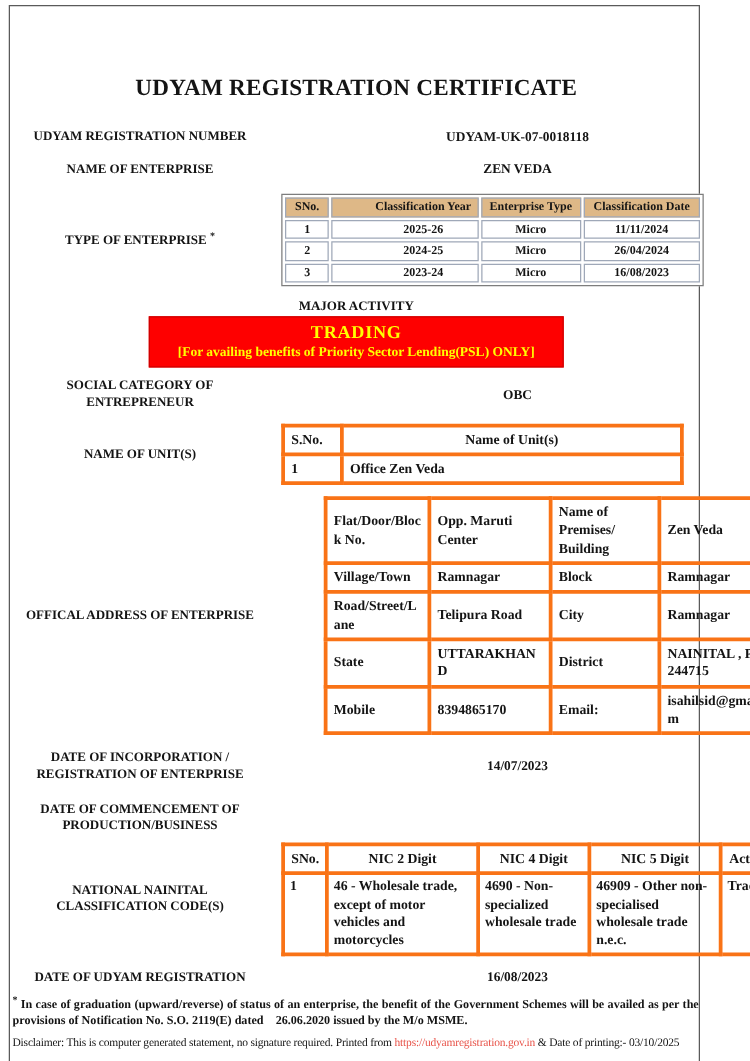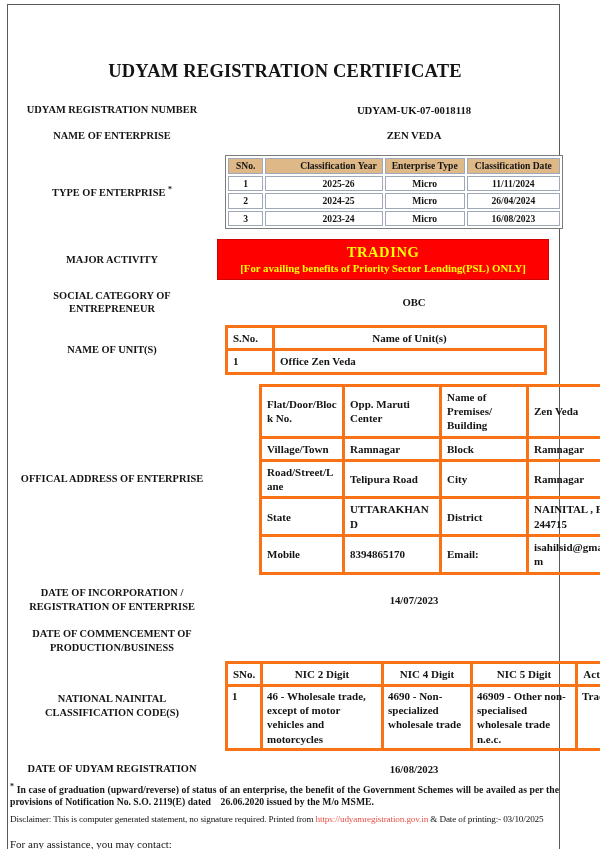--- a/index.html
+++ b/index.html
@@ -21,21 +21,21 @@
   .val { flex:1; display:flex; justify-content:center; align-items:center; }
   .val.left { justify-content:flex-start;align-items:flex-end; }
   .valtext { font-weight:700; font-size:10.7px;margin-left:48px; }
   sup.star { font-size:8px; vertical-align:super; }
 
   .w150 { max-width:150px; } .w175 { max-width:178px; } .w180 { max-width:182px; } .w165 { max-width:168px; }
 
   .row-reg { margin-top:21px; }
   .row-name { margin-top:12px;align-items:center; }
   .row-type { margin-top:13px; }
-  .row-activity { margin-top:10px; }
+  .row-activity { margin-top:10px;flex-direction:column; }
   .row-social { margin-top:8px; min-height:28px; }
   .row-units { margin-top:9px; }
   .row-addr { margin-top:9px; }
   .row-inc { margin-top:11px; min-height:28px; }
   .row-comm { margin-top:13px; min-height:28px; }
   .row-nic { margin-top:6px; }
   .row-udyam { margin-top:11px; }
 
   
   .type-table {

